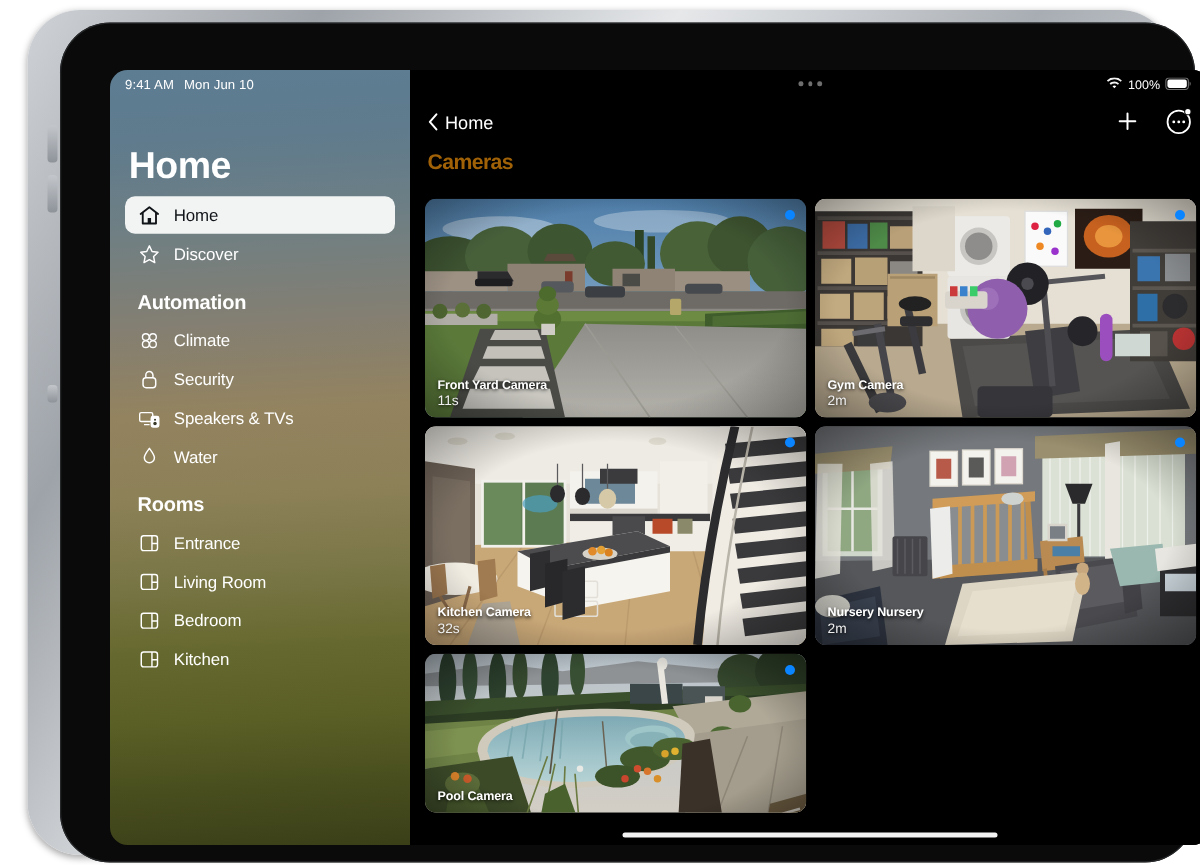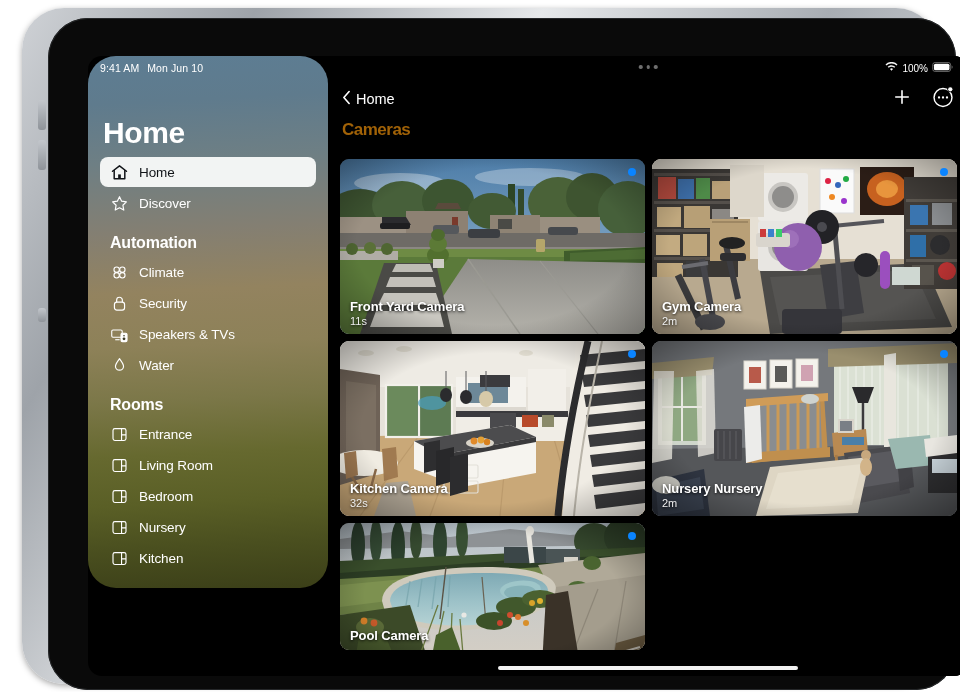--- a/index.html
+++ b/index.html
@@ -28,35 +28,34 @@
   .btn-v2 { top:132px; height:30px; }
   .btn-v3 { top:300px; height:14px; }
 
   .screen {
     position:absolute; left:40px; top:38px; width:880px; height:620px;
     border-radius:14px; overflow:hidden; background:#000;
   }
 
   
   .sidebar {
-    position:absolute; left:0; top:0; width:240px; height:532px;
+    position:absolute; left:0; top:0; width:240px; height:620px;
     background:linear-gradient(177deg,
       #5d7d93 0%,
       #5f7b8d 9%,
       #6e7f84 20%,
       #847f72 33%,
       #93835f 44%,
       #8d8158 54%,
       #7b7748 64%,
       #66692f 74%,
       #5a5f26 83%,
       #4a4f1f 91%,
       #3b3f18 100%);
     overflow:hidden;
-    border-radius:28px;
   }
   .statusbar {
     position:absolute; left:0; top:0; width:240px; height:24px;
     display:flex; align-items:center; padding-left:12px; gap:8px;
     color:#ffffff; font-size:10.5px; font-weight:400; letter-spacing:.1px;
   }
   .sb-time { font-weight:400; }
   .sb-date { font-weight:400; }
 
   .sb-title {
@@ -119,21 +118,21 @@
     position:relative; width:305px; height:175px;
     border-radius:9px; overflow:hidden; background:#1b1b1b;
   }
   .tile.last { height:127px; }
   .rec-dot {
     position:absolute; right:9px; top:9px; width:8px; height:8px;
     border-radius:50%; background:#0a84ff; z-index:6;
   }
   .tile-label { position:absolute; left:10px; bottom:7px; z-index:6; }
   .tile-name {
-    color:#fff; font-size:13px; font-weight:bold; letter-spacing:-.1px;
+    color:#fff; font-size:10px; font-weight:bold; letter-spacing:-.1px;
     text-shadow:0 1px 3px rgba(0,0,0,.85);
   }
   .tile-time {
     color:#eee; font-size:11px; margin-top:1px;
     text-shadow:0 1px 3px rgba(0,0,0,.85);
   }
   .scene { position:absolute; inset:0; }
 
   .home-ind {
     position:absolute; left:50%; bottom:6px; transform:translateX(-50%);
@@ -256,29 +255,20 @@
             <div class="nav-item">
               <span class="ic">
                 <svg viewBox="0 0 24 24" width="19" height="19" fill="none" stroke="#fff" stroke-width="1.45" stroke-linejoin="round">
                   <rect x="3.8" y="4.6" width="16.4" height="15" rx="2.4"></rect>
                   <path d="M14.6 4.6v15M14.6 12.4h5.6"></path>
                 </svg>
               </span>
               <span>Bedroom</span>
             </div>
 
-            <div class="nav-item">
-              <span class="ic">
-                <svg viewBox="0 0 24 24" width="19" height="19" fill="none" stroke="#fff" stroke-width="1.45" stroke-linejoin="round">
-                  <rect x="3.8" y="4.6" width="16.4" height="15" rx="2.4"></rect>
-                  <path d="M14.6 4.6v15M14.6 12.4h5.6"></path>
-                </svg>
-              </span>
-              <span>Nursery</span>
-            </div>
 
             <div class="nav-item">
               <span class="ic">
                 <svg viewBox="0 0 24 24" width="19" height="19" fill="none" stroke="#fff" stroke-width="1.45" stroke-linejoin="round">
                   <rect x="3.8" y="4.6" width="16.4" height="15" rx="2.4"></rect>
                   <path d="M14.6 4.6v15M14.6 12.4h5.6"></path>
                 </svg>
               </span>
               <span>Kitchen</span>
             </div>

